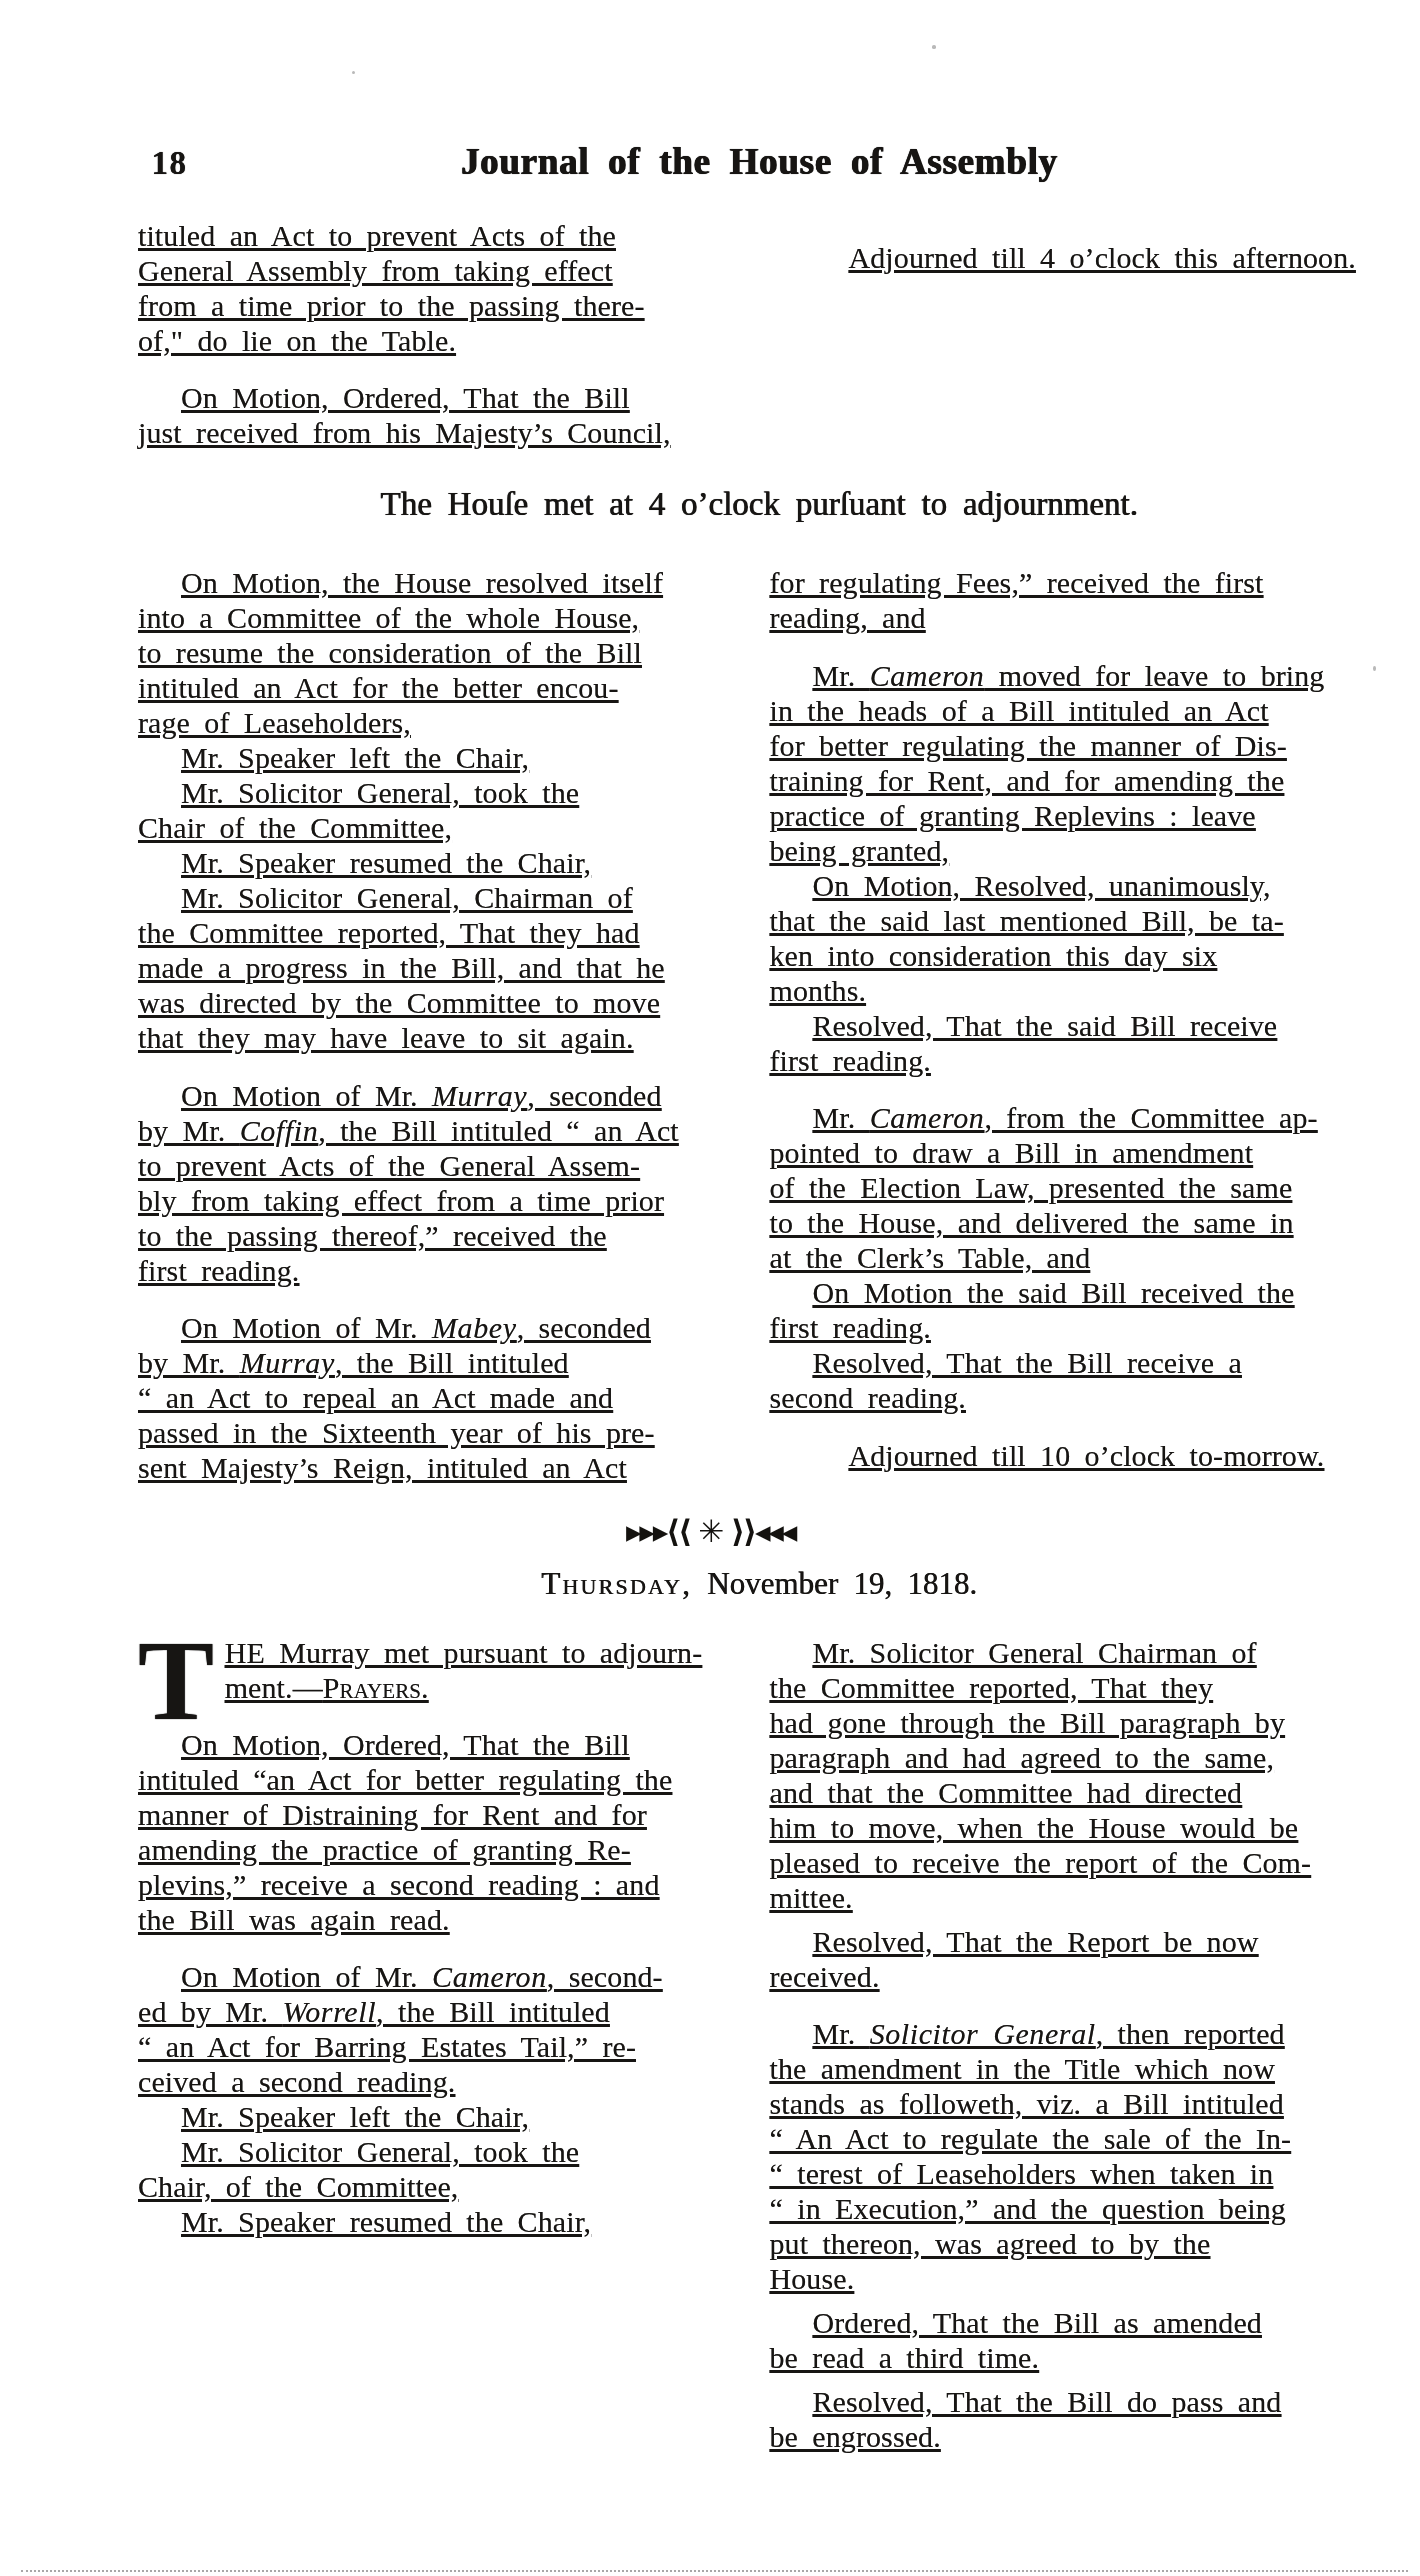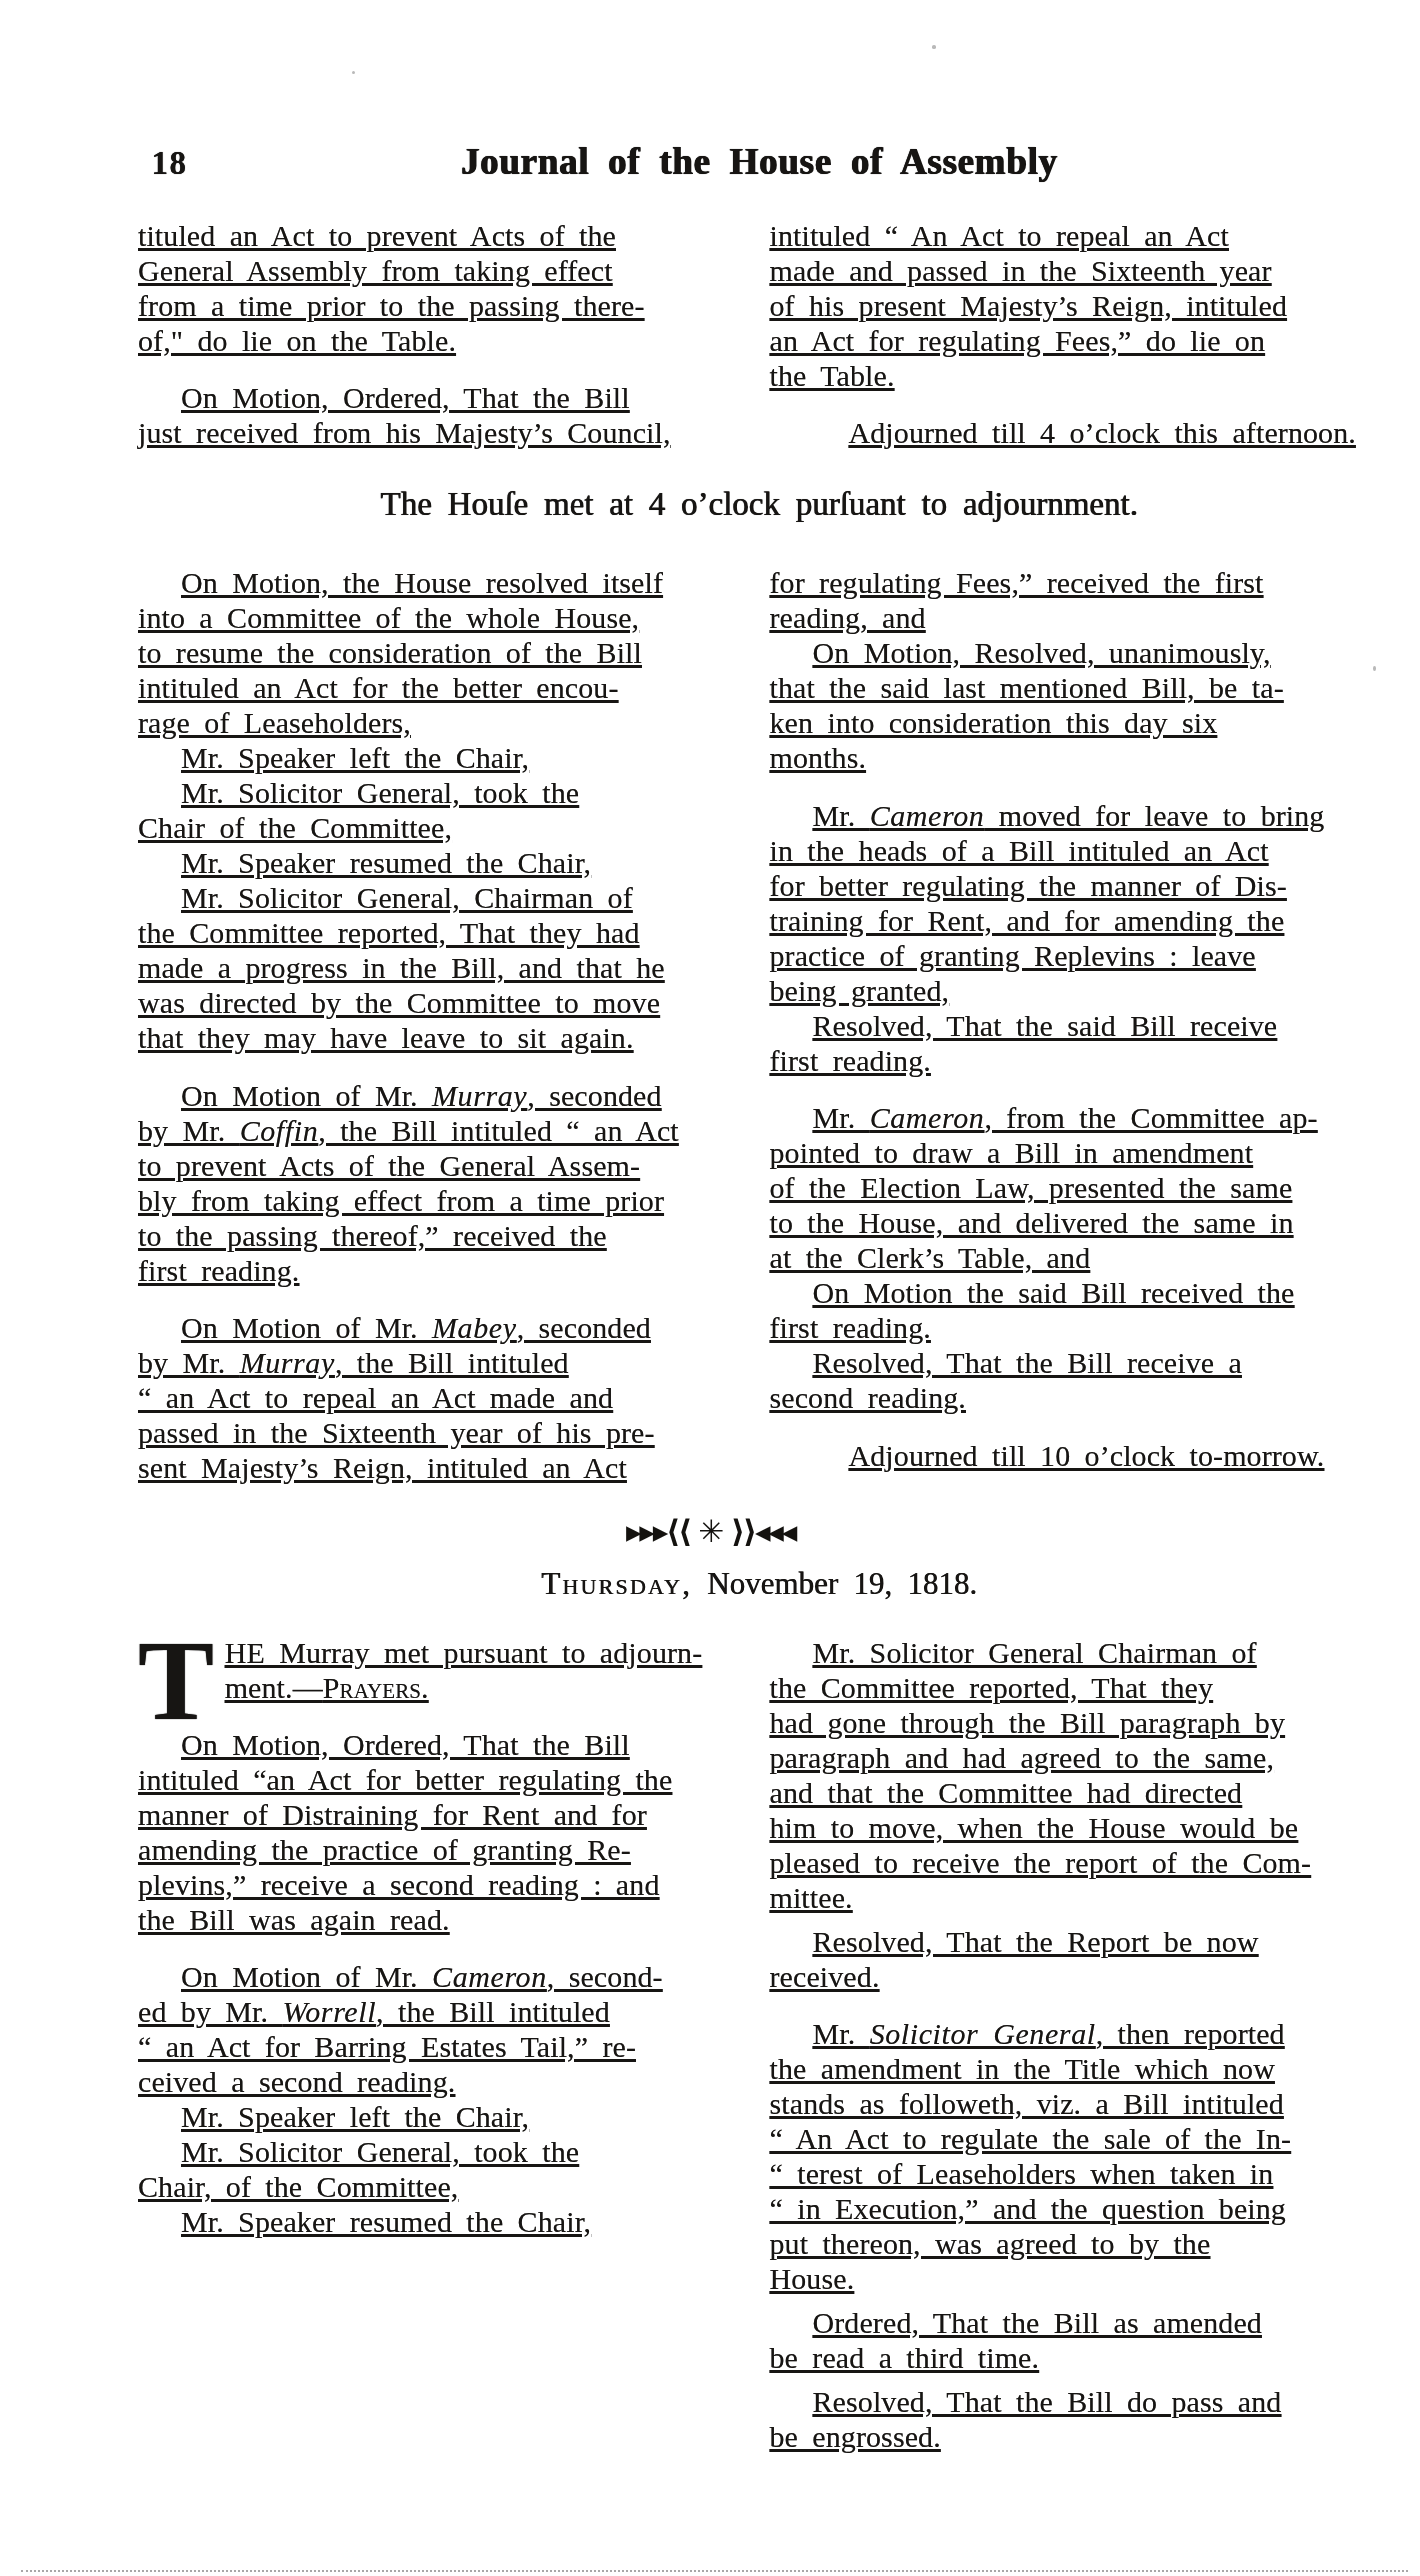--- a/index.html
+++ b/index.html
@@ -80,41 +80,40 @@
     <span class="pagenum">18</span>
     <div class="masttitle">Journal of the House of Assembly</div>
   </div>
 
   <div class="two-col" style="margin-top:31px">
     <div class="col">
       <p class="p cont">tituled an Act to prevent Acts of the<br>General Assembly from taking effect<br>from a time prior to the passing there-<br>of," do lie on the Table.</p>
       <p class="p gap">On Motion, Ordered, That the Bill<br>just received from his Majesty’s Council,</p>
     </div>
     <div class="col">
-      <p class="p cont">intituled “ An Act to repeal an Act<br>made and passed in the Sixteenth year<br>of his present Majesty’s Reign, intituled<br>an Act for regulating Fees,” do lie on<br>the Table.</p>
       <p class="p gap adjourn">Adjourned till 4 o’clock this afternoon.</p>
     </div>
   </div>
 
   <div class="meeting-heading">The Houſe met at 4 o’clock purſuant to adjournment.</div>
 
   <div class="two-col">
     <div class="col">
       <p class="p">On Motion, the House resolved itself<br>into a Committee of the whole House,<br>to resume the consideration of the Bill<br>intituled an Act for the better encou-<br>rage of Leaseholders,</p>
       <p class="p">Mr. Speaker left the Chair,</p>
       <p class="p">Mr. Solicitor General, took the<br>Chair of the Committee,</p>
       <p class="p">Mr. Speaker resumed the Chair,</p>
       <p class="p">Mr. Solicitor General, Chairman of<br>the Committee reported, That they had<br>made a progress in the Bill, and that he<br>was directed by the Committee to move<br>that they may have leave to sit again.</p>
       <p class="p gap">On Motion of Mr. <i>Murray</i>, seconded<br>by Mr. <i>Coffin</i>, the Bill intituled “ an Act<br>to prevent Acts of the General Assem-<br>bly from taking effect from a time prior<br>to the passing thereof,” received the<br>first reading.</p>
       <p class="p gap">On Motion of Mr. <i>Mabey</i>, seconded<br>by Mr. <i>Murray</i>, the Bill intituled<br>“ an Act to repeal an Act made and<br>passed in the Sixteenth year of his pre-<br>sent Majesty’s Reign, intituled an Act</p>
     </div>
     <div class="col">
       <p class="p cont">for regulating Fees,” received the first<br>reading, and</p>
+      <p class="p gap">Mr. <i>Cameron</i> moved for leave to bring<br>in the heads of a Bill intituled an Act<br>for better regulating the manner of Dis-<br>training for Rent, and for amending the<br>practice of granting Replevins : leave<br>being granted,</p>
       <p class="p">On Motion, Resolved, unanimously,<br>that the said last mentioned Bill, be ta-<br>ken into consideration this day six<br>months.</p>
-      <p class="p gap">Mr. <i>Cameron</i> moved for leave to bring<br>in the heads of a Bill intituled an Act<br>for better regulating the manner of Dis-<br>training for Rent, and for amending the<br>practice of granting Replevins : leave<br>being granted,</p>
       <p class="p">Resolved, That the said Bill receive<br>first reading.</p>
       <p class="p gap">Mr. <i>Cameron</i>, from the Committee ap-<br>pointed to draw a Bill in amendment<br>of the Election Law, presented the same<br>to the House, and delivered the same in<br>at the Clerk’s Table, and</p>
       <p class="p">On Motion the said Bill received the<br>first reading.</p>
       <p class="p">Resolved, That the Bill receive a<br>second reading.</p>
       <p class="p gap adjourn">Adjourned till 10 o’clock to-morrow.</p>
     </div>
   </div>
 
   <div class="ornament">▸▸▸⟨⟨ ✳ ⟩⟩◂◂◂</div>
 

